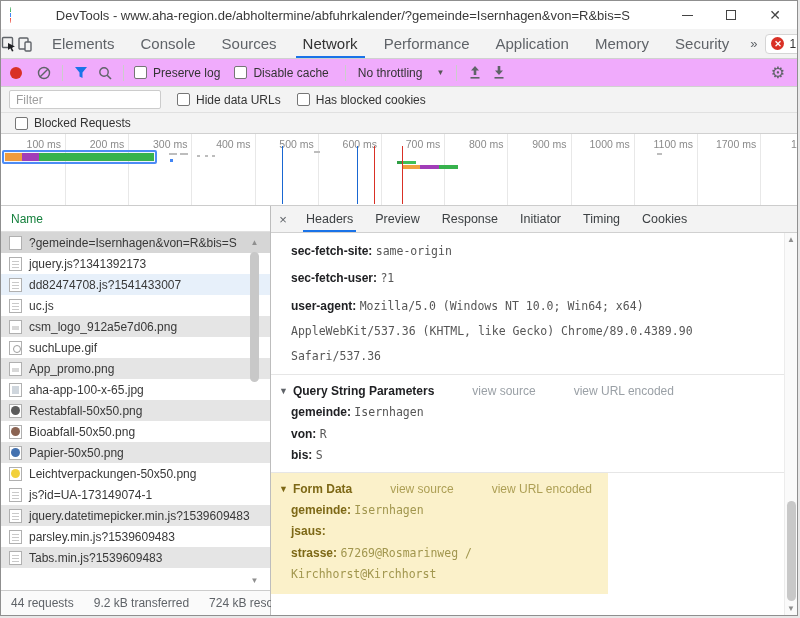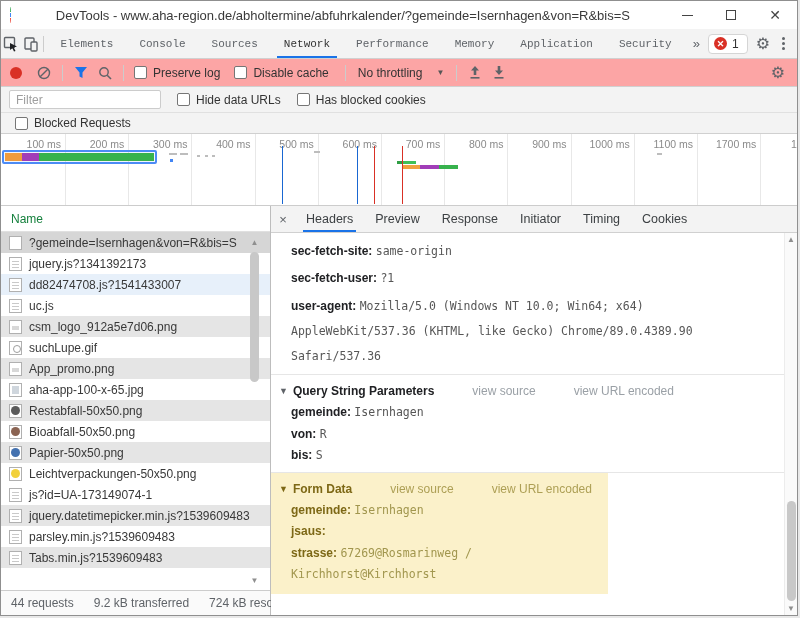--- a/index.html
+++ b/index.html
@@ -19,34 +19,34 @@
   .win-btn { width:44px; height:100%; display:flex; align-items:center; justify-content:center; color:#444; }
   .glyph-min { width:11px; height:1px; background:#444; }
   .glyph-max { width:10px; height:10px; border:1px solid #444; }
   .glyph-close { font-size:14px; line-height:1; }
 
   
   .tabbar { position:absolute; left:0; top:28px; right:0; height:30px; background:#f3f3f3;
             border-bottom:1px solid #d0d0d0; display:flex; align-items:center; }
   .tool-icon { width:26px; height:22px; display:flex; align-items:center; justify-content:center; }
   .tabbar-divider { width:1px; height:16px; background:#ccc; margin:0 4px 0 2px; }
-  .main-tab { padding:0 13px; height:100%; display:flex; align-items:center; font-size:11px; color:#5f6368; position:relative;font-family:Liberation Mono, monospace; }
+  .main-tab { padding:0 13px; height:100%; display:flex; align-items:center; font-size:15px; color:#5f6368; position:relative; }
   .main-tab.active { color:#333; }
   .main-tab.active::after { content:""; position:absolute; left:6px; right:6px; bottom:0; height:2px; background:#1a73e8; }
   .overflow-tab { padding:0 8px; color:#5f6368; font-size:13px; }
   .err-badge { margin-left:auto; display:flex; align-items:center; gap:5px; border:1px solid #d5d5d5;
                border-radius:4px; padding:2px 8px 2px 5px; background:#fff; }
   .err-dot { width:13px; height:13px; border-radius:50%; background:#d93025; color:#fff; font-size:9px;
              font-weight:bold; display:flex; align-items:center; justify-content:center; }
   .gear { font-size:16px; color:#5f6368; padding:0 8px; line-height:1; }
   .kebab { display:flex; flex-direction:column; gap:2px; padding:0 12px 0 4px; }
   .kebab i { width:3px; height:3px; border-radius:50%; background:#5f6368; }
 
   
-  .nettoolbar { position:absolute; left:0; top:58px; right:0; height:28px; background:#fca5a5;
+  .nettoolbar { position:absolute; left:0; top:58px; right:0; height:28px; background:#f0abfc;
                 border-bottom:1px solid #d0d0d0; display:flex; align-items:center; }
   .rec-dot { width:12px; height:12px; border-radius:50%; background:#d93025; margin:0 10px 0 9px; }
   .tb-icon { width:24px; height:20px; display:flex; align-items:center; justify-content:center; }
   .tb-divider { width:1px; height:16px; background:#ccc; margin:0 6px; }
   .chk { display:flex; align-items:center; margin:0 10px 0 4px; color:#333; }
   .chk .box { width:13px; height:13px; border:1px solid #767676; border-radius:2px; background:#fff; margin-right:6px; }
   .throttle { display:flex; align-items:center; color:#333; padding:0 6px; }
   .caret { font-size:8px; color:#555; margin-left:14px; }
   .nettoolbar .gear { margin-left:auto; margin-right:4px; }
 
@@ -171,22 +171,22 @@
           <rect x="8" y="6" width="6" height="9" rx="1" fill="#f3f3f3" stroke="#5f6368" stroke-width="1.4"></rect>
         </svg>
     </div>
     <div class="tabbar-divider"></div>
     <div id="main-tabs" style="display:flex;height:100%">
         <div class="main-tab">Elements</div>
         <div class="main-tab">Console</div>
         <div class="main-tab">Sources</div>
         <div class="main-tab active">Network</div>
         <div class="main-tab">Performance</div>
+        <div class="main-tab">Application</div>
         <div class="main-tab">Memory</div>
-        <div class="main-tab">Application</div>
         <div class="main-tab">Security</div>
       </div>
     <div class="overflow-tab">»</div>
     <div class="err-badge">
       <span class="err-dot">✕</span>
       <span>1</span>
     </div>
     <div class="gear">⚙</div>
     <div class="kebab">
         <i></i>

